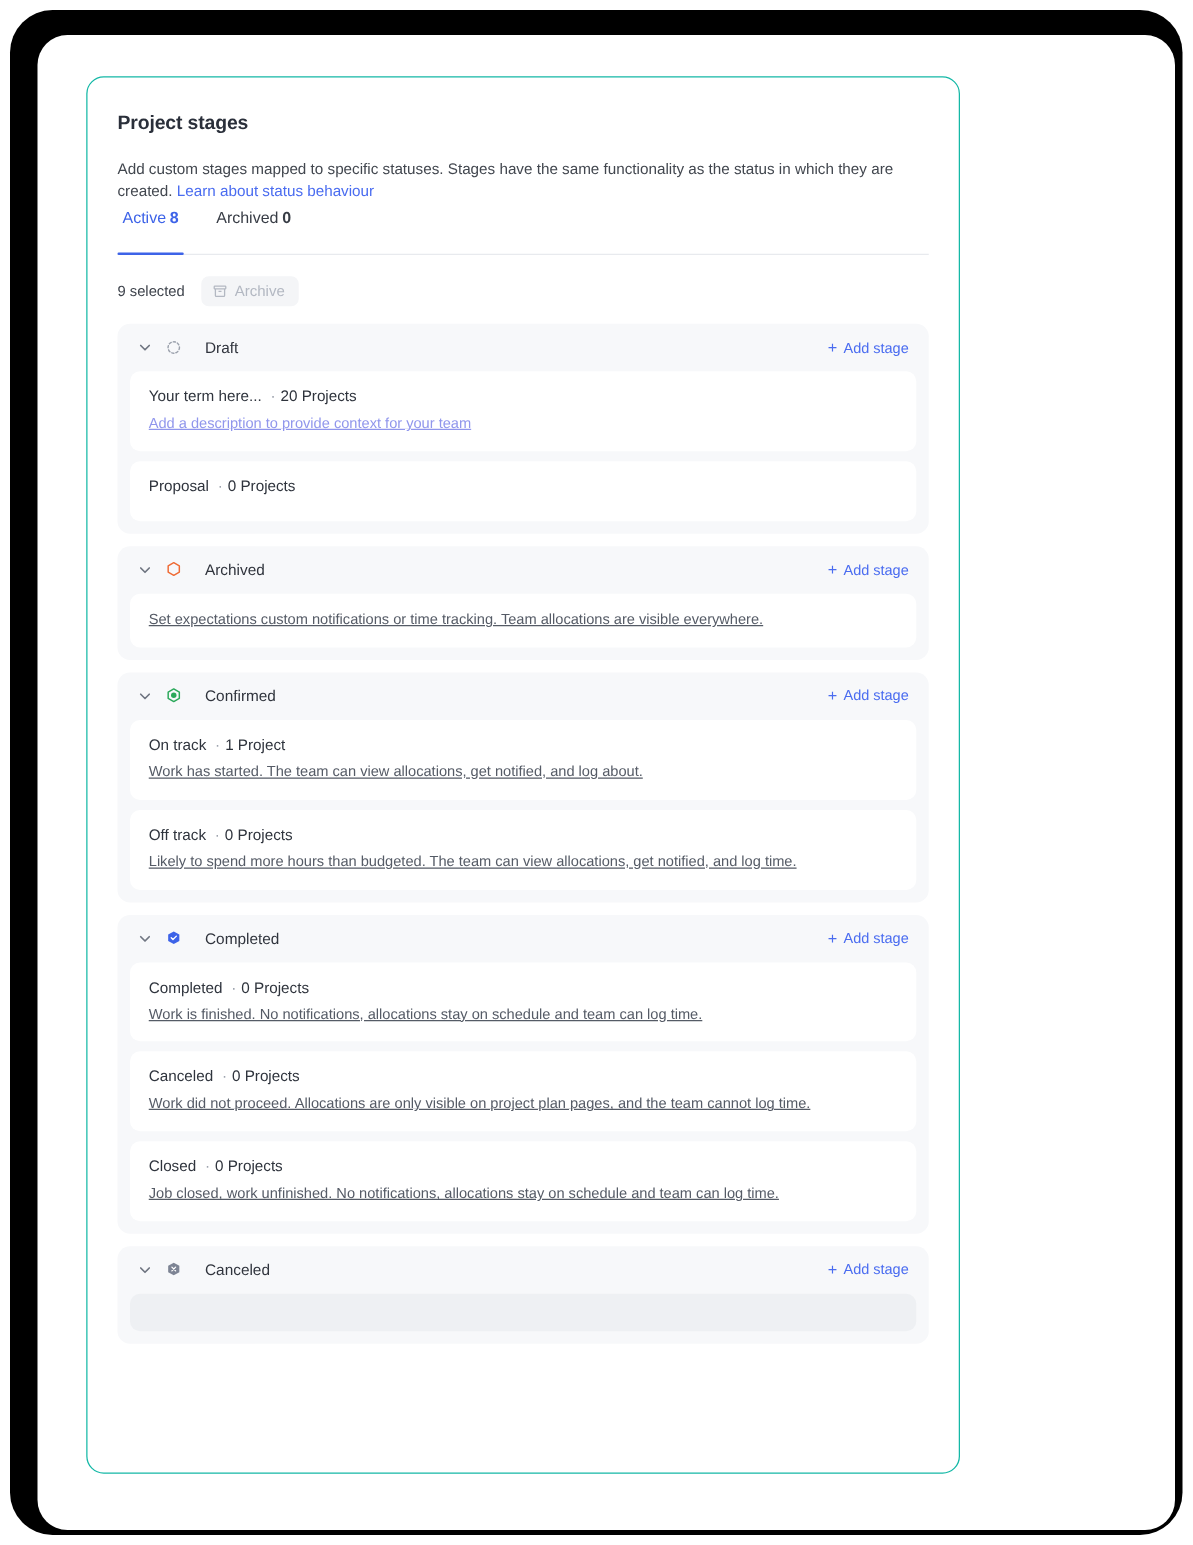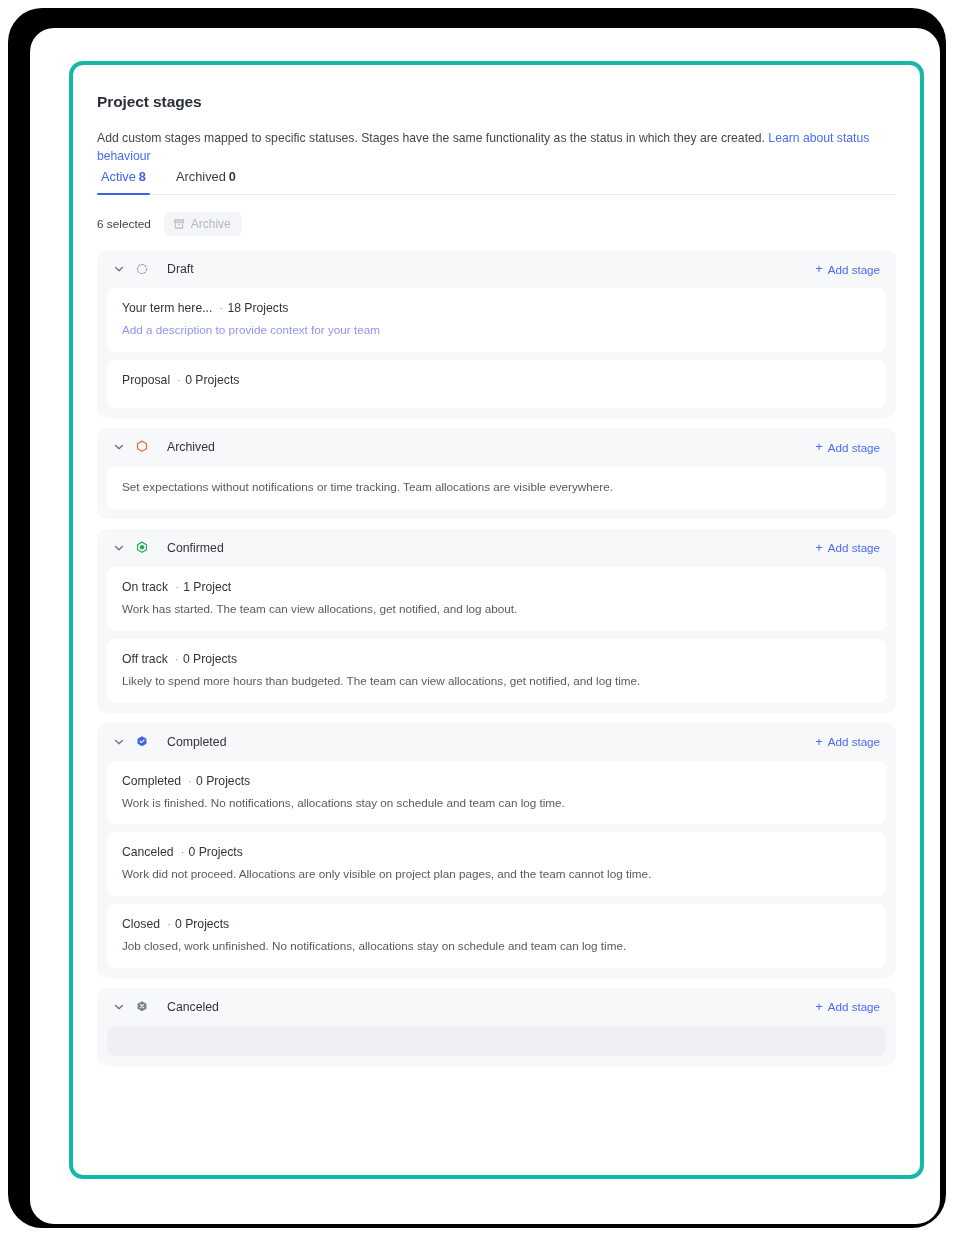--- a/index.html
+++ b/index.html
@@ -31,24 +31,24 @@
     background: #ffffff;
     border-radius: 24px;
     overflow: hidden;
   }
 
   
   .panel {
     position: absolute;
     left: 39px;
     top: 33px;
-    width: 855px;
+    width: 699px;
     height: 1118px;
     background: #ffffff;
-    border: 4px solid #14b8a6;
+    border: 1px solid #14b8a6;
     border-radius: 14px;
   }
 
   .panel-inner {
     padding: 28px 24px 0 24px;
   }
 
   
   .page-title {
     font-size: 15.5px;
@@ -73,21 +73,21 @@
   
   .tabs {
     position: relative;
     display: flex;
     gap: 22px;
     border-bottom: 1px solid #e8eaee;
     margin-bottom: 17px;
   }
   .tab {
     position: relative;
-    padding: 0 4px 10px 4px;
+    padding: 0 4px 22px 4px;
     font-size: 12.8px;
     color: #383d46;
     cursor: pointer;
     white-space: nowrap;
   }
   .tab.active { color: #3d63e8; }
   .tab.active::after {
     content: "";
     position: absolute;
     left: 0; right: 0; bottom: -1px;
@@ -188,20 +188,21 @@
     color: #2f343d;
     margin-bottom: 7px;
   }
   .stage-line1 .sep { color: #9aa0ab; margin: 0 4px 0 7px; }
   .stage-line1 .projects { color: #2f343d; }
 
   .stage-desc {
     font-size: 11.7px;
     color: #555b66;
     line-height: 1.35;
+    text-decoration: underline;
   }
   .stage-desc.placeholder { color: #9096ec; }
 
   .empty-card {
     background: #eef0f3;
     border-radius: 8px;
     height: 30px;
   }
 </style>
 </head>
@@ -219,21 +220,21 @@
           <span>Add custom stages mapped to specific statuses. Stages have the same functionality as the status in which they are created.</span>
           <a class="link" href="#">Learn about status behaviour</a>
         </div>
 
         <div class="tabs">
             <div class="tab active"><span>Active</span><span class="count">8</span></div>
             <div class="tab"><span>Archived</span><span class="count">0</span></div>
           </div>
 
         <div class="selbar">
-          <span class="sel-count">6 selected</span>
+          <span class="sel-count">9 selected</span>
           <button class="archive-btn" disabled="">
             <span>
               <svg width="12" height="12" viewBox="0 0 14 14" fill="none" stroke="#b3b8c2" stroke-width="1.2">
                 <rect x="1.6" y="2.2" width="10.8" height="2.6" rx="0.7"></rect>
                 <path d="M2.7 4.8v6.2a0.8 0.8 0 0 0 0.8 0.8h7a0.8 0.8 0 0 0 0.8-0.8V4.8"></path>
                 <path d="M5.6 7.2h2.8"></path>
               </svg>
             </span>
             <span>Archive</span>
           </button>
@@ -250,21 +251,21 @@
                     <circle cx="8" cy="8" r="5.2" stroke="#9aa0ab" stroke-width="1.3" stroke-dasharray="2 1.9" stroke-linecap="round"></circle>
                   </svg>
                 </span>
                 <span class="group-title">Draft</span>
                 <span class="add-stage">
                   <span class="plus">+</span>
                   <span>Add stage</span>
                 </span>
               </div>
               <div class="stage-card">
-                <div class="stage-line1"><span>Your term here...</span><span class="sep">·</span><span class="projects">18 Projects</span></div>
+                <div class="stage-line1"><span>Your term here...</span><span class="sep">·</span><span class="projects">20 Projects</span></div>
                 <div class="stage-desc placeholder">Add a description to provide context for your team</div>
               </div>
               <div class="stage-card">
                 <div class="stage-line1"><span>Proposal</span><span class="sep">·</span><span class="projects">0 Projects</span></div>
               </div>
             </div>
             <div class="group">
               <div class="group-header">
                 <svg class="chevron" viewBox="0 0 14 14" fill="none" stroke="#6f7581" stroke-width="1.35" stroke-linecap="round" stroke-linejoin="round">
                   <path d="M3.6 5.4 7 8.8l3.4-3.4"></path>
@@ -274,21 +275,21 @@
                     <path d="M8 1.3 13.1 4.2v5.8L8 12.9 2.9 10V4.2Z" stroke="#ef6b35" stroke-width="1.35" stroke-linejoin="round"></path>
                   </svg>
                 </span>
                 <span class="group-title">Archived</span>
                 <span class="add-stage">
                   <span class="plus">+</span>
                   <span>Add stage</span>
                 </span>
               </div>
               <div class="stage-card">
-                <div class="stage-desc">Set expectations without notifications or time tracking. Team allocations are visible everywhere.</div>
+                <div class="stage-desc">Set expectations custom notifications or time tracking. Team allocations are visible everywhere.</div>
               </div>
             </div>
             <div class="group">
               <div class="group-header">
                 <svg class="chevron" viewBox="0 0 14 14" fill="none" stroke="#6f7581" stroke-width="1.35" stroke-linecap="round" stroke-linejoin="round">
                   <path d="M3.6 5.4 7 8.8l3.4-3.4"></path>
                 </svg>
                 <span style="display: inline-flex; margin-right: 9px;">
                   <svg class="status-icon" width="14" height="14" viewBox="0 0 16 16" fill="none">
                     <path d="M8 1.3 13.1 4.2v5.8L8 12.9 2.9 10V4.2Z" stroke="#2aa85a" stroke-width="1.35" stroke-linejoin="round"></path>

